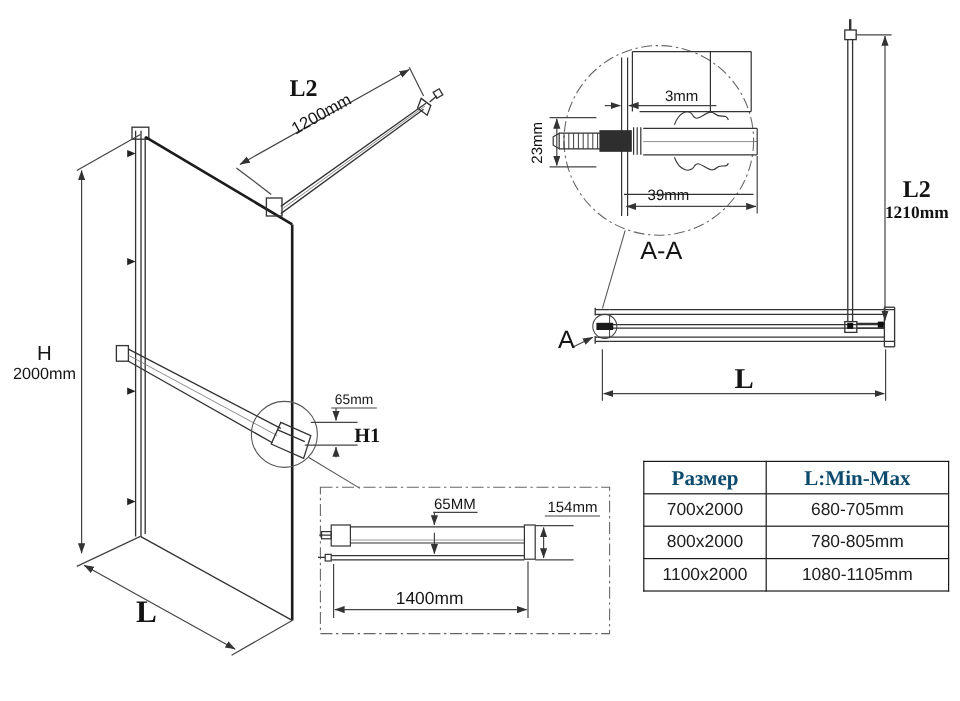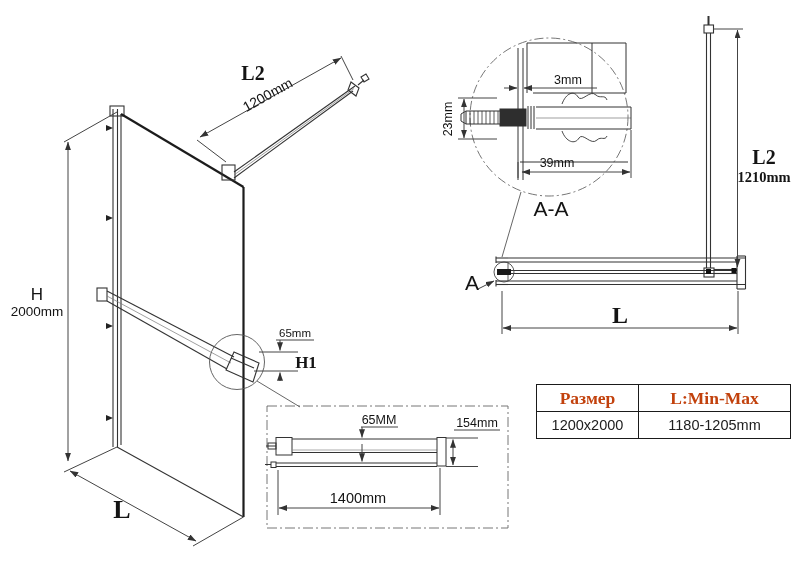--- a/index.html
+++ b/index.html
@@ -6,21 +6,21 @@
   .stage{position:relative;width:800px;height:584px;background:#fff;overflow:hidden;
          font-family:"Liberation Sans",sans-serif;color:#111;}
   svg{position:absolute;left:0;top:0;}
   svg text{fill:#141414;}
   .dim-sans{font-family:"Liberation Sans",sans-serif;}
   .dim-serif{font-family:"Liberation Serif",serif;font-weight:bold;}
   .size-table{position:absolute;left:536px;top:384px;width:252px;border-collapse:collapse;
               table-layout:fixed;}
   .size-table th,.size-table td{border:1.6px solid #1a1a1a;text-align:center;padding:0;
               height:26px;overflow:hidden;white-space:nowrap;}
-  .size-table th{font-family:"Liberation Serif",serif;font-weight:bold;font-size:17.5px;color:#c2410c;}
+  .size-table th{font-family:"Liberation Serif",serif;font-weight:bold;font-size:17.5px;color:#0c4a6e;}
   .size-table td{font-family:"Liberation Sans",sans-serif;font-size:14.5px;color:#202020;}
   .col-size{width:101px;}
   .col-range{width:151px;}
 </style>
 </head>
 <body>
 
 <div class="stage">
 
 <svg width="800" height="584" viewBox="0 0 800 584">
@@ -264,19 +264,27 @@
 
 <table class="size-table">
   <thead>
     <tr>
       <th class="col-size">Размер</th>
       <th class="col-range">L:Min-Max</th>
     </tr>
   </thead>
   <tbody>
     <tr>
-      <td>1200x2000</td>
-      <td>1180-1205mm</td>
+      <td>700x2000</td>
+      <td>680-705mm</td>
+    </tr>
+    <tr>
+      <td>800x2000</td>
+      <td>780-805mm</td>
+    </tr>
+    <tr>
+      <td>1100x2000</td>
+      <td>1080-1105mm</td>
     </tr>
   </tbody>
 </table>
 
 </div>
 
 </body></html>

